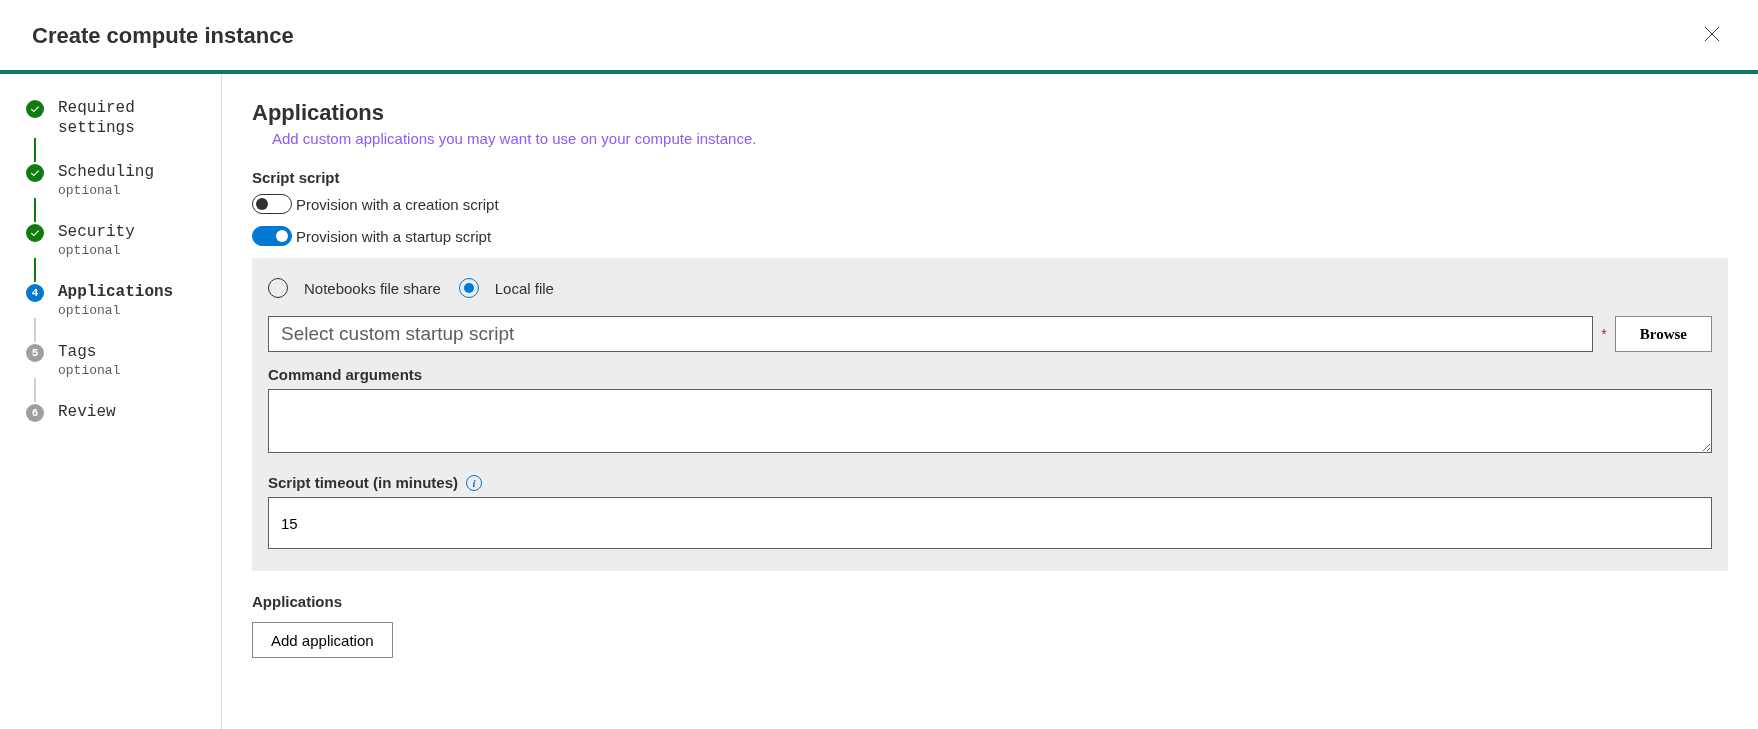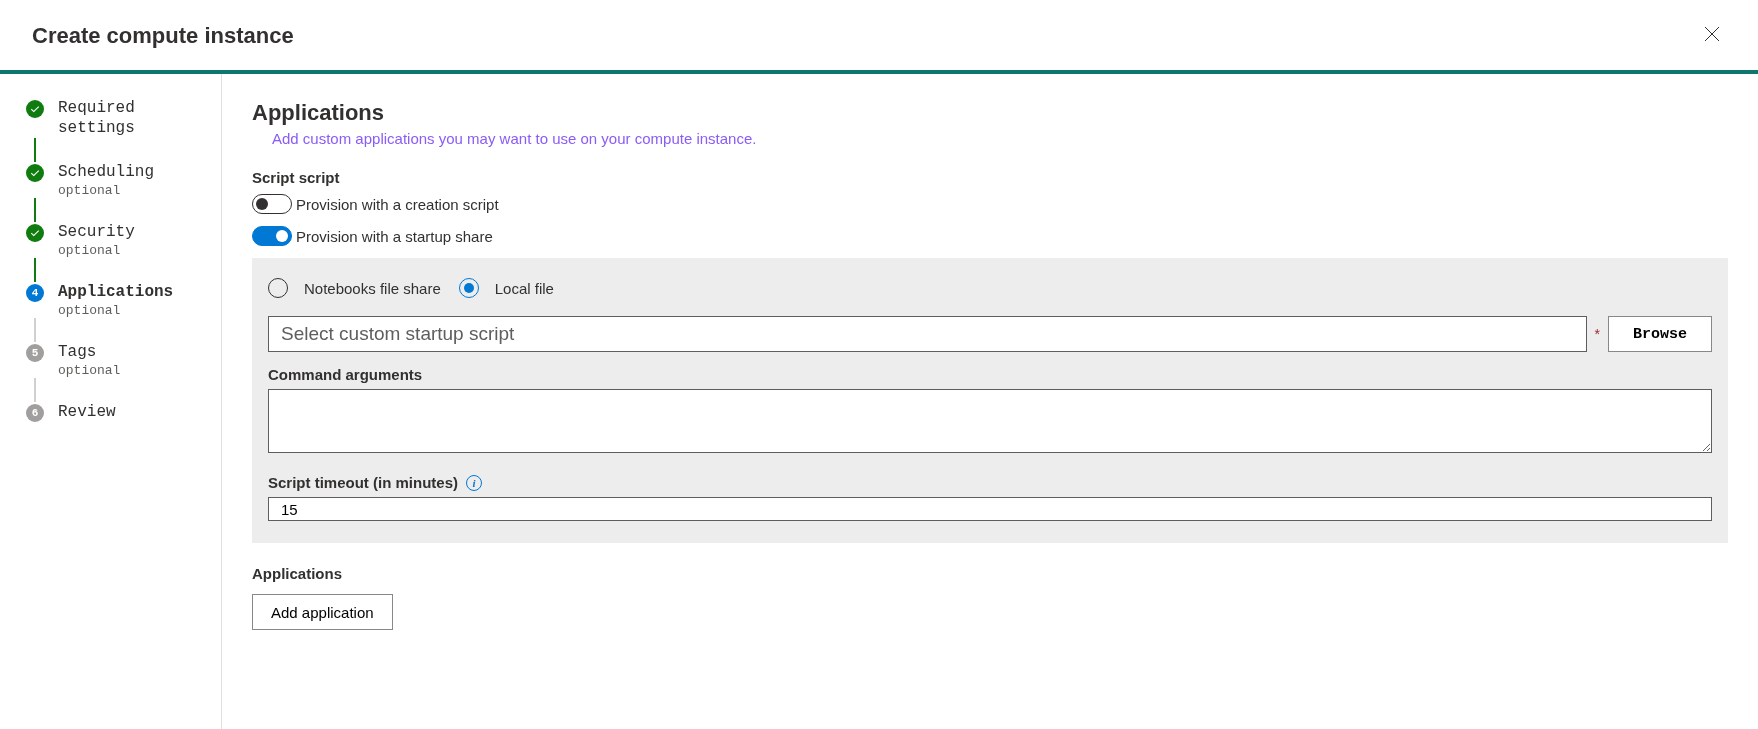--- a/index.html
+++ b/index.html
@@ -165,21 +165,21 @@
   .text-input::placeholder { color: #605e5c; }
   .required-mark { color: #a4262c; font-size: 14px; }
   .browse-btn {
     height: 36px;
     padding: 4px 24px;
     border: 1px solid #8a8886;
     background: #fff;
     font-size: 15px;
     font-weight: 600;
     cursor: pointer;
-    font-family: Liberation Mono, monospace;
+    font-family: Liberation Serif, serif;
   }
   .field-label {
     font-weight: 600;
     font-size: 15px;
     margin-bottom: 6px;
     display: flex;
     align-items: center;
     gap: 8px;
   }
   .textarea {
@@ -200,21 +200,21 @@
     color: #0078d4;
     font-size: 11px;
     font-style: italic;
     display: inline-flex;
     align-items: center;
     justify-content: center;
     font-family: Georgia, serif;
   }
   .timeout-input {
     width: 100%;
-    height: 24px;
+    height: 52px;
     border: 1px solid #605e5c;
     background: #fff;
     padding: 0 12px;
     font-size: 15px;
     font-family: inherit;
   }
   .add-btn {
     height: 36px;
     padding: 0 18px;
     border: 1px solid #8a8886;
@@ -315,21 +315,21 @@
     <div class="toggle-row">
       <div class="toggle off">
           <div class="knob"></div>
         </div>
       <div class="toggle-label">Provision with a creation script</div>
     </div>
     <div class="toggle-row">
       <div class="toggle on">
           <div class="knob"></div>
         </div>
-      <div class="toggle-label">Provision with a startup share</div>
+      <div class="toggle-label">Provision with a startup script</div>
     </div>
 
     <div class="panel">
       <div class="radio-row">
         <div class="radio-opt">
           <div class="radio"></div>
           <div class="radio-label">Notebooks file share</div>
         </div>
         <div class="radio-opt">
           <div class="radio selected">

